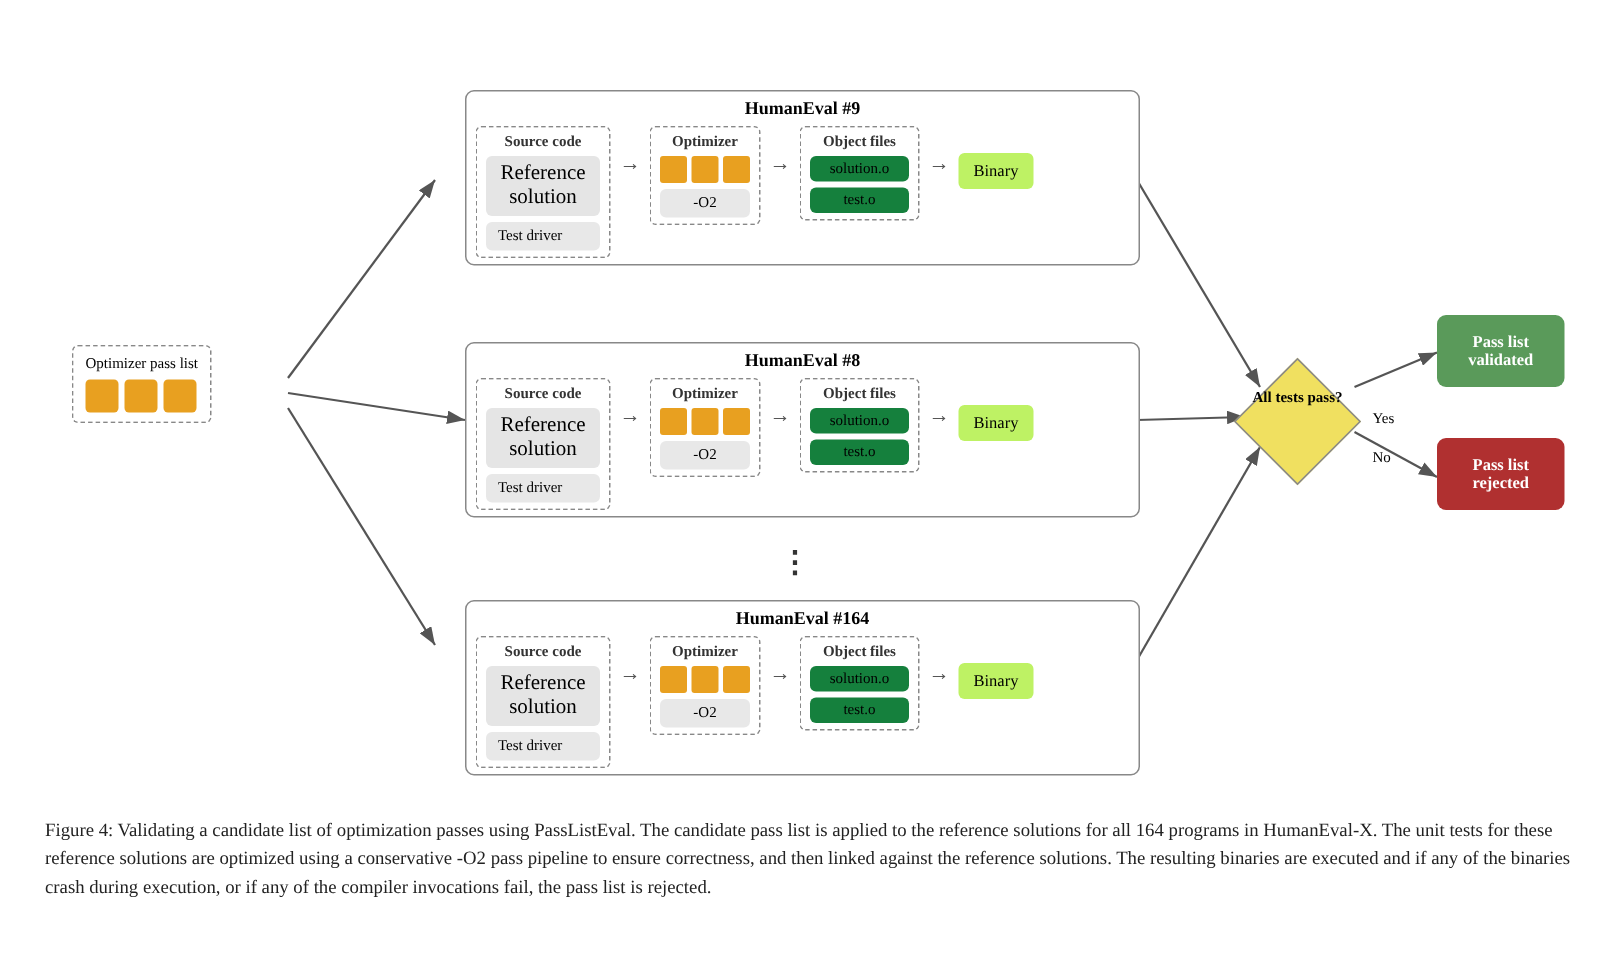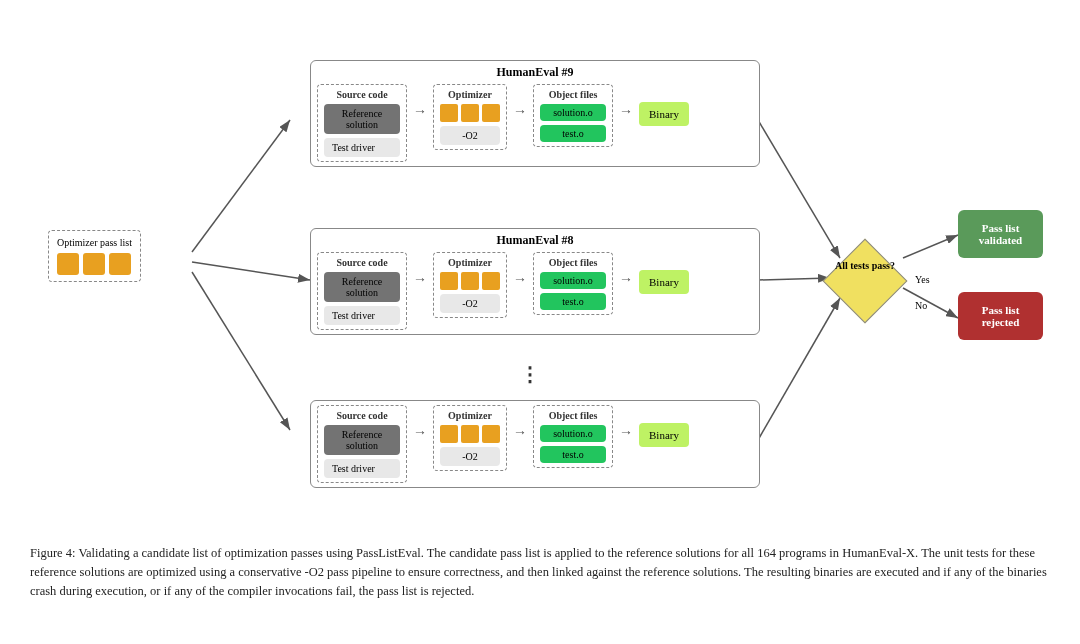--- a/index.html
+++ b/index.html
@@ -57,24 +57,24 @@
 
     .sub-box-label {
       font-size: 10px;
       text-align: center;
       font-weight: bold;
       margin-bottom: 4px;
       color: #333;
     }
 
     .ref-solution-btn {
-      background: #737373;
+      background: #e5e5e5;
       border-radius: 4px;
       padding: 4px 8px;
-      font-size: 10px;
+      font-size: 14px;
       text-align: center;
       color: #000;
       min-width: 64px;
     }
 
     .test-driver-btn {
       background: #e8e8e8;
       border-radius: 4px;
       padding: 4px 8px;
       font-size: 10px;
@@ -99,21 +99,21 @@
       background: #e8e8e8;
       border-radius: 4px;
       padding: 4px 10px;
       font-size: 10px;
       text-align: center;
       color: #000;
       min-width: 40px;
     }
 
     .obj-file-btn {
-      background: #22c55e;
+      background: #15803d;
       border-radius: 4px;
       padding: 3px 8px;
       font-size: 10px;
       text-align: center;
       color: #000;
       min-width: 64px;
     }
 
     .binary-btn {
       background: #bef264;
@@ -368,20 +368,21 @@
           </div>
           <div class="binary-btn" style="margin-top:18px;">Binary</div>
         </div>
       </div>
     </div>
 
     <div class="dots-label">⋮</div>
 
     <div class="humaeval-box" style="top:390px;left:290px;width:450px;">
       <div class="he-inner">
+        <div class="section-label">HumanEval #164</div>
         <div style="display:flex;gap:6px;align-items:flex-start;">
           <div class="sub-box" style="min-width:90px;">
             <div class="sub-box-label">Source code</div>
             <div class="ref-solution-btn" style="white-space:pre-line;margin-bottom:4px;">Reference
 solution</div>
             <div class="test-driver-btn">Test driver</div>
           </div>
           <div style="display:flex;align-items:center;margin-top:18px;">
             <span style="font-size:14px;color:#555;">→</span>
           </div>

